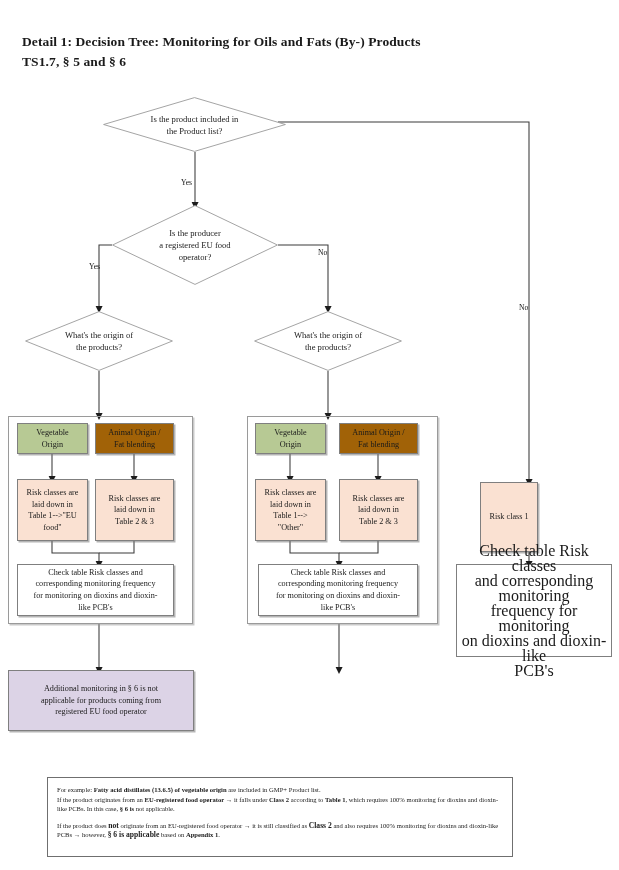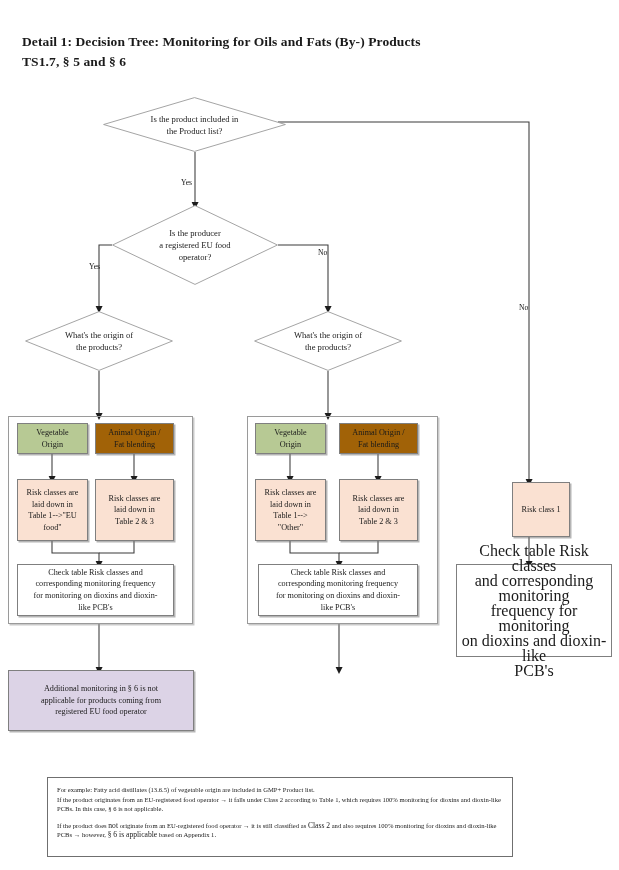--- a/index.html
+++ b/index.html
@@ -56,21 +56,21 @@
   .checkbox-txt{font-size:8.2px;line-height:11.6px;}
 
   .footnote{
     position:absolute;box-sizing:border-box;
     border:1px solid #6f6f6f;background:#ffffff;
     font-size:6.6px;line-height:9.6px;
     padding:7px 9px;
   }
   .footnote p{margin:0 0 7px 0;}
   .footnote p:last-child{margin-bottom:0;}
-  .footnote b{font-weight:normal;}
+  .footnote b{font-weight:bold;}
   .fn-big{font-size:7.6px;}
 </style>
 </head>
 <body>
 
 <div id="canvas">
 
   <div class="title">
     <div>Detail 1: Decision Tree: Monitoring for Oils and Fats (By-) Products</div>
     <div>TS1.7,  § 5 and § 6</div>
@@ -213,21 +213,21 @@
   </div>
 
   <div class="node rect white shadow checkbox-txt" style="left:258px;top:564px;width:160px;height:52px;">
     <span style="white-space:pre-line;">Check table Risk classes and
 corresponding monitoring frequency
 for monitoring on dioxins and dioxin-
 like PCB's</span>
   </div>
 
 
-  <div class="node rect peach shadow" style="left:512px;top:482px;width:58px;height:55px;">
+  <div class="node rect peach shadow" style="left:480px;top:482px;width:58px;height:70px;">
     <span style="white-space:pre-line;">Risk class 1</span>
   </div>
 
   <div class="node rect white bigbox" style="left:456px;top:564px;width:156px;height:93px;">
     <span style="white-space:pre-line;">Check table Risk classes
 and corresponding
 monitoring
 frequency for monitoring
 on dioxins and dioxin-like
 PCB's</span>

